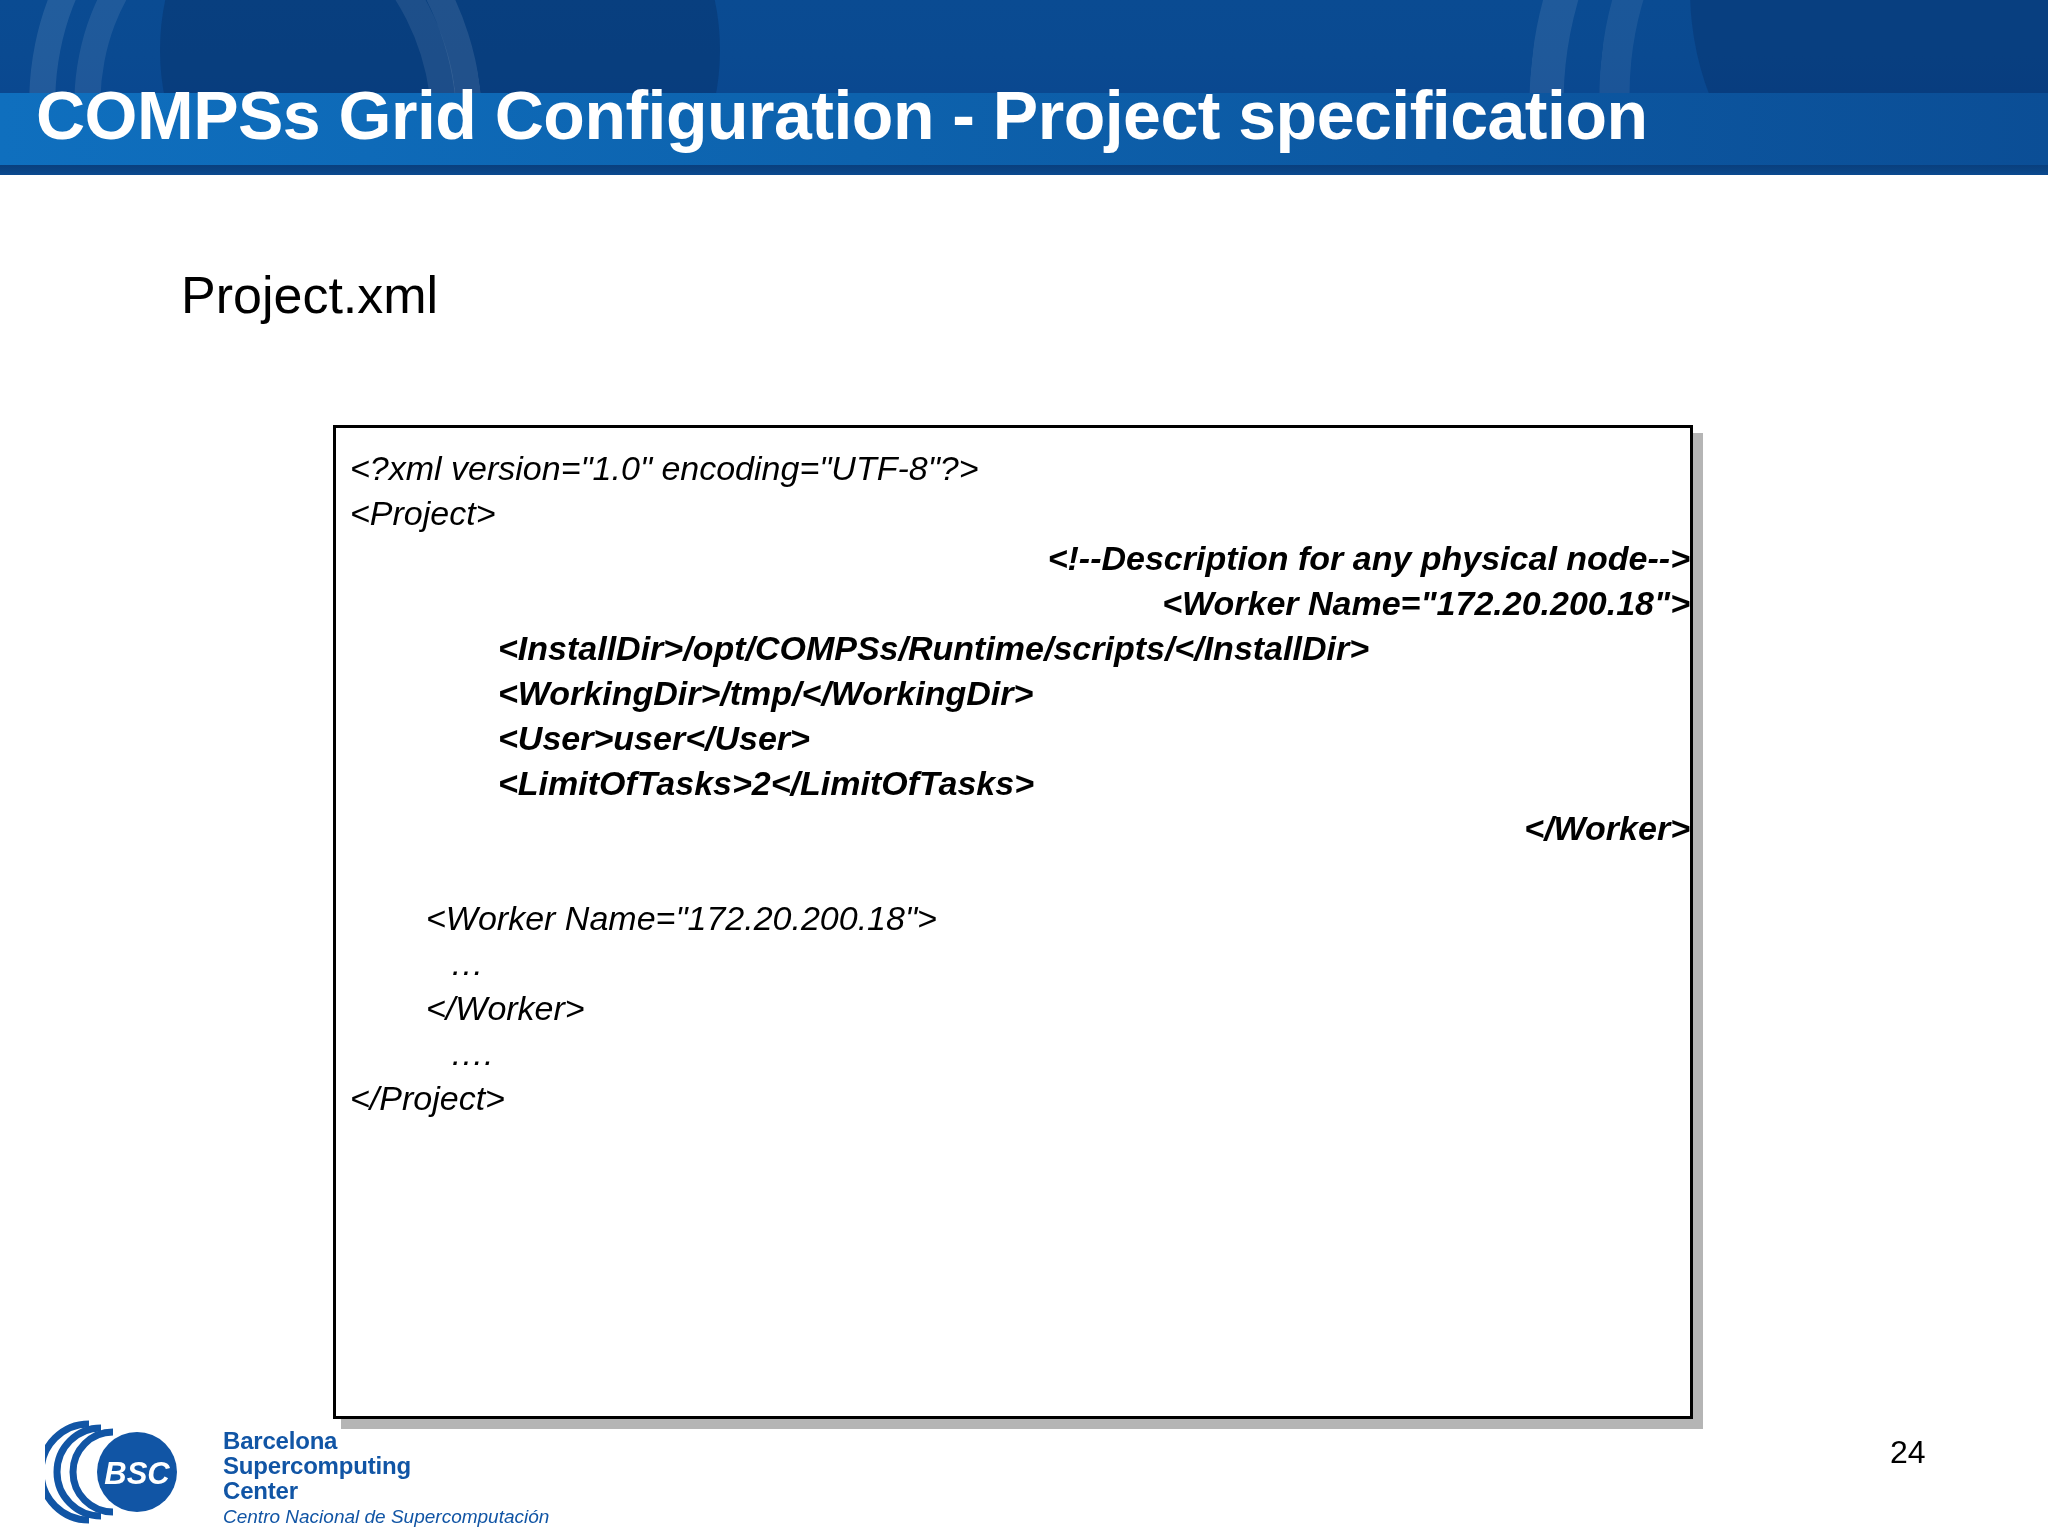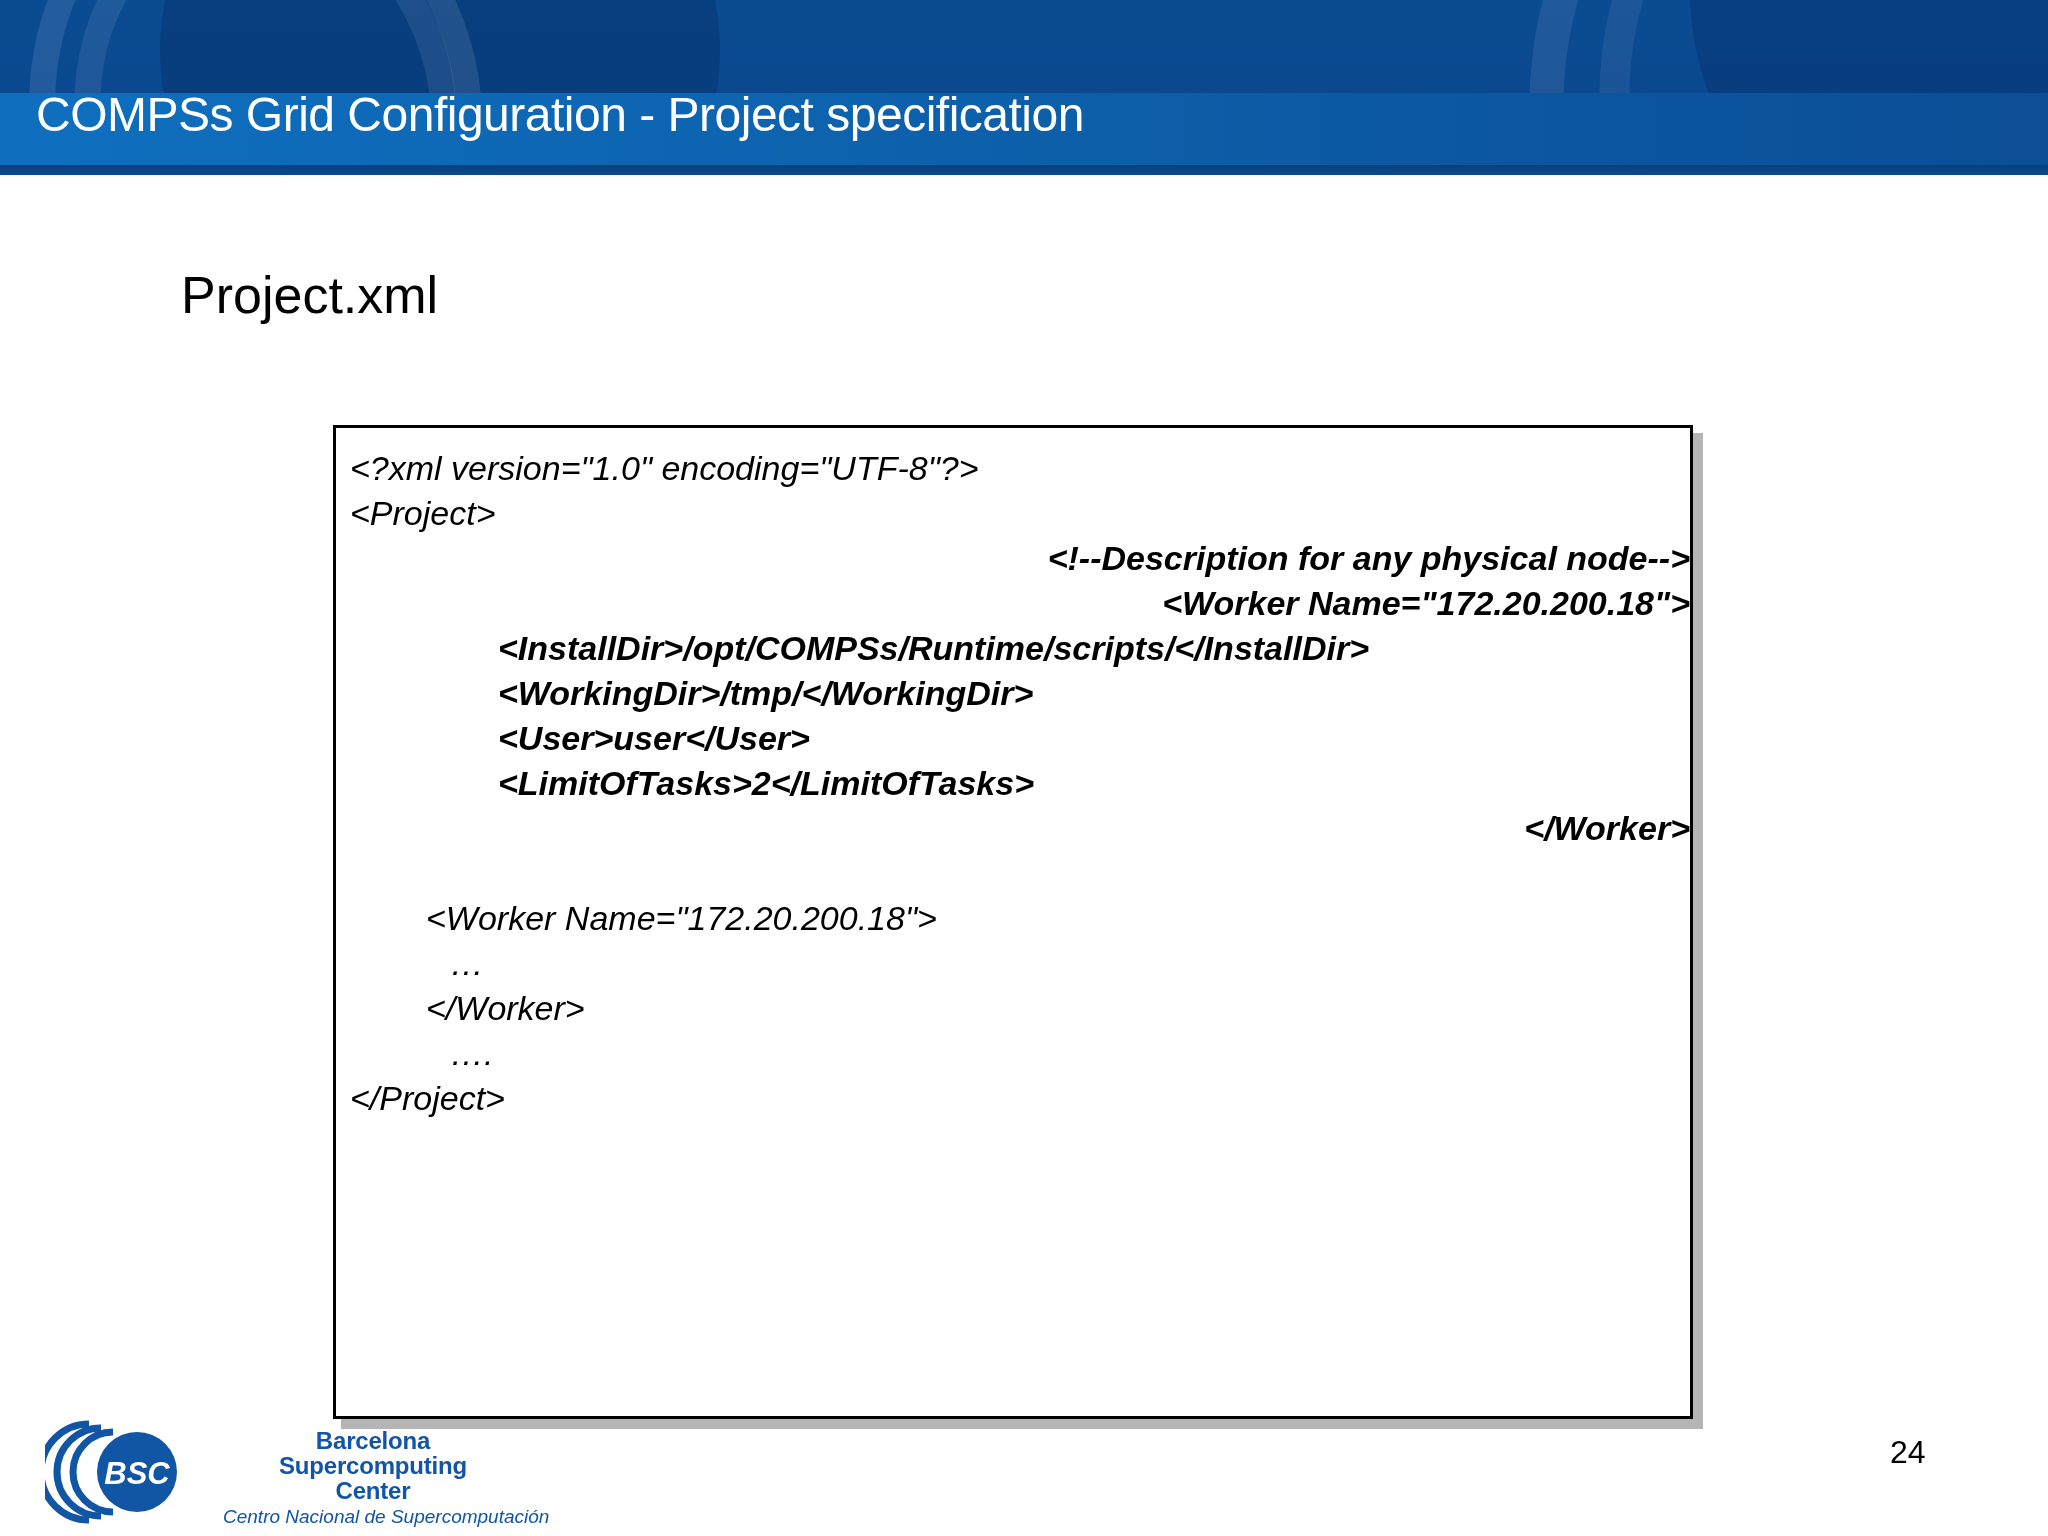--- a/index.html
+++ b/index.html
@@ -103,24 +103,24 @@
     left: 1690px; top: -330px;
     width: 700px; height: 640px;
     border-radius: 50%;
     background: rgba(6,48,104,0.42);
   }
 
   .hdr-title {
     position: absolute;
     left: 36px;
     top: 73px;
-    font-size: 48px;
+    font-size: 68px;
     line-height: 84px;
     color: #ffffff;
-    font-weight: 400;
+    font-weight: 700;
     letter-spacing: -0.5px;
     white-space: nowrap;
     z-index: 5;
   }
 
   
   .slide-subtitle {
     position: absolute;
     left: 181px;
     top: 265px;
@@ -178,21 +178,20 @@
   .bsc-mark {
     position: absolute;
     left: 0; top: 0;
     width: 145px; height: 108px;
   }
   .bsc-text {
     position: absolute;
     left: 178px;
     top: 10px;
     width: 300px;
-    text-align: center;
   }
   .bsc-line {
     font-size: 24px;
     line-height: 25px;
     font-weight: bold;
     color: #1155a5;
     letter-spacing: -0.2px;
     white-space: nowrap;
   }
   .bsc-sub {

